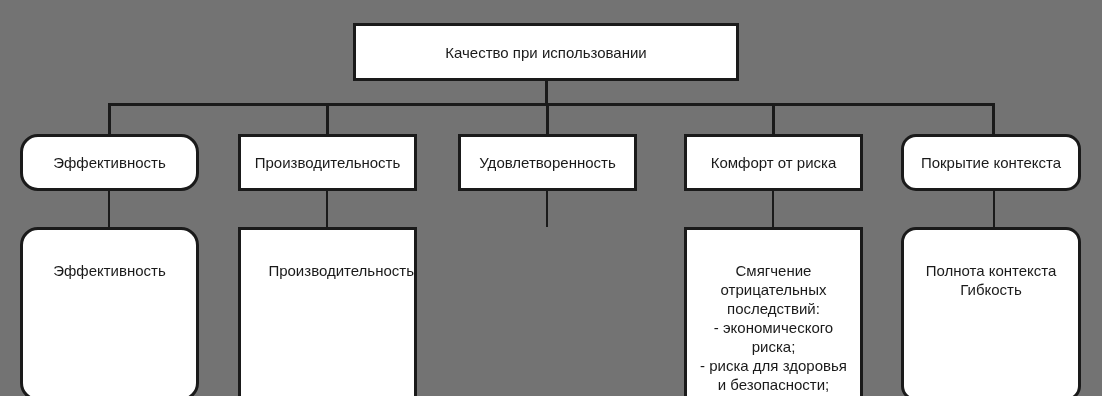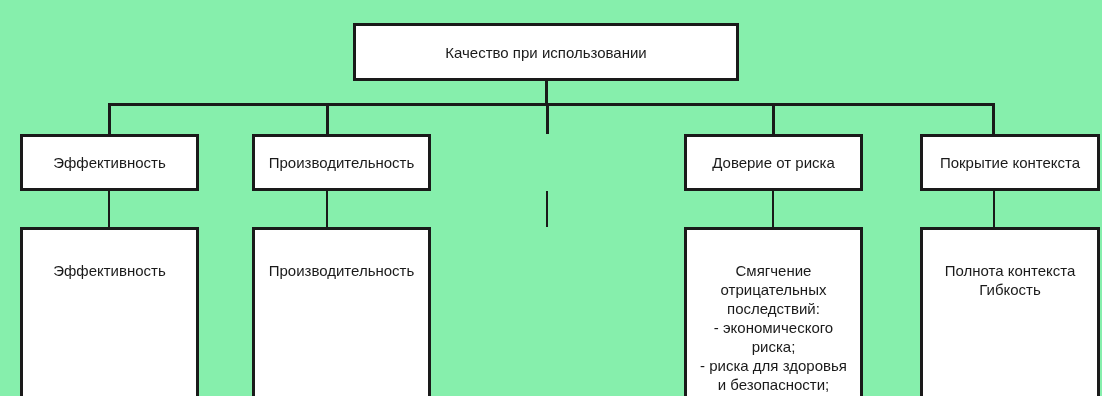--- a/index.html
+++ b/index.html
@@ -4,21 +4,21 @@
 <style>
   html, body {
     margin: 0;
     padding: 0;
     background: #ffffff;
   }
   .stage {
     position: relative;
     width: 1102px;
     height: 396px;
-    background: #86efac;
+    background: #737373;
     font-family: "Liberation Sans", "DejaVu Sans", sans-serif;
     color: #1a1a1a;
     overflow: hidden;
   }
   .box {
     position: absolute;
     box-sizing: border-box;
     border: 3px solid #1a1a1a;
     background: #ffffff;
     font-size: 15px;
@@ -54,25 +54,25 @@
   
   .root-stub { left: 545px; top: 81px; width: 3px; height: 22px; }
   
   .rail { left: 108px; top: 103px; width: 887px; height: 3px; }
   
   .stub-down { top: 106px; width: 3px; height: 28px; }
   
   .stub-mid { top: 191px; width: 2px; height: 36px; }
 
   
-  .col1 { left: 20px;  width: 179px; }
-  .col2 { left: 252px; width: 179px; }
+  .col1 { left: 20px;  width: 179px; border-radius: 18px; }
+  .col2 { left: 238px; width: 179px; text-align: right; }
   .col3 { left: 458px; width: 179px; }
   .col4 { left: 684px; width: 179px; }
-  .col5 { left: 920px; width: 180px; }
+  .col5 { left: 901px; width: 180px; border-radius: 15px; }
 
   .stub-c1 { left: 108px; }
   .stub-c2 { left: 326px; }
   .stub-c3 { left: 546px; }
   .stub-c4 { left: 772px; }
   .stub-c5 { left: 992px; }
 
   .mid-c1 { left: 108px; }
   .mid-c2 { left: 326px; }
   .mid-c3 { left: 546px; }
@@ -103,22 +103,25 @@
   <div class="line stub-mid mid-c3"></div>
   <div class="line stub-mid mid-c4"></div>
   <div class="line stub-mid mid-c5"></div>
 
   <div class="box l2-box col1">
     <span>Эффективность</span>
   </div>
   <div class="box l2-box col2">
     <span>Производительность</span>
   </div>
+  <div class="box l2-box col3">
+    <span>Удовлетворенность</span>
+  </div>
   <div class="box l2-box col4">
-    <span>Доверие от риска</span>
+    <span>Комфорт от риска</span>
   </div>
   <div class="box l2-box col5">
     <span>Покрытие контекста</span>
   </div>
 
   <div class="box l3-box col1">
     <span class="l3-pad">Эффективность</span>
   </div>
   <div class="box l3-box col2">
     <span class="l3-pad">Производительность</span>

